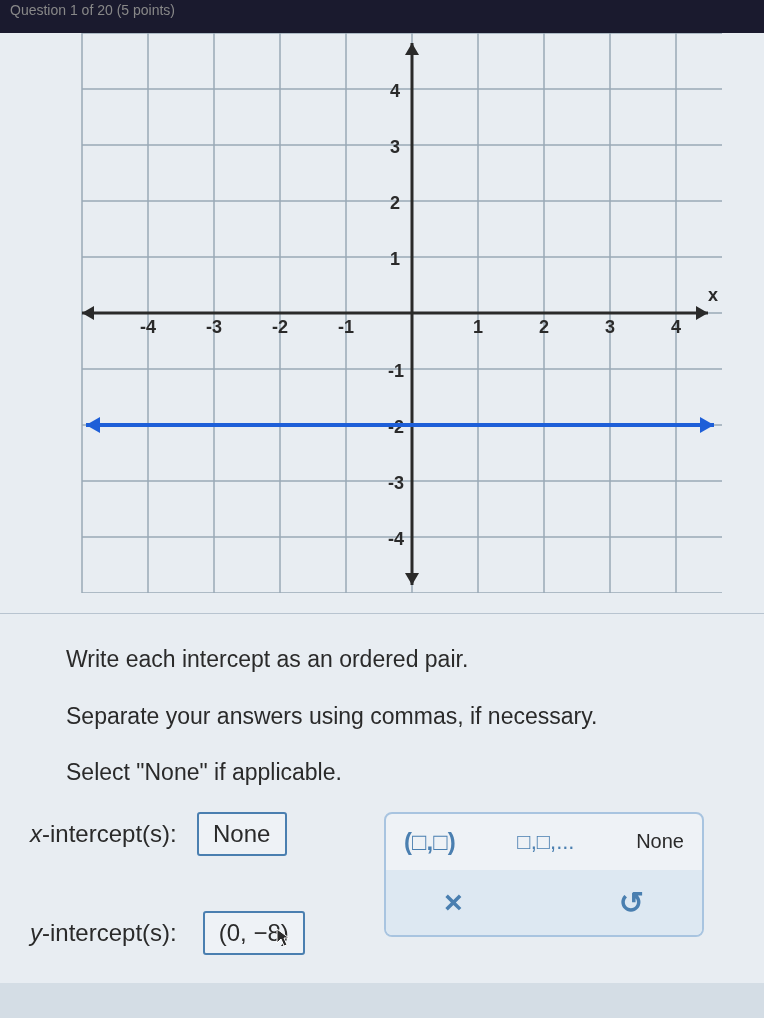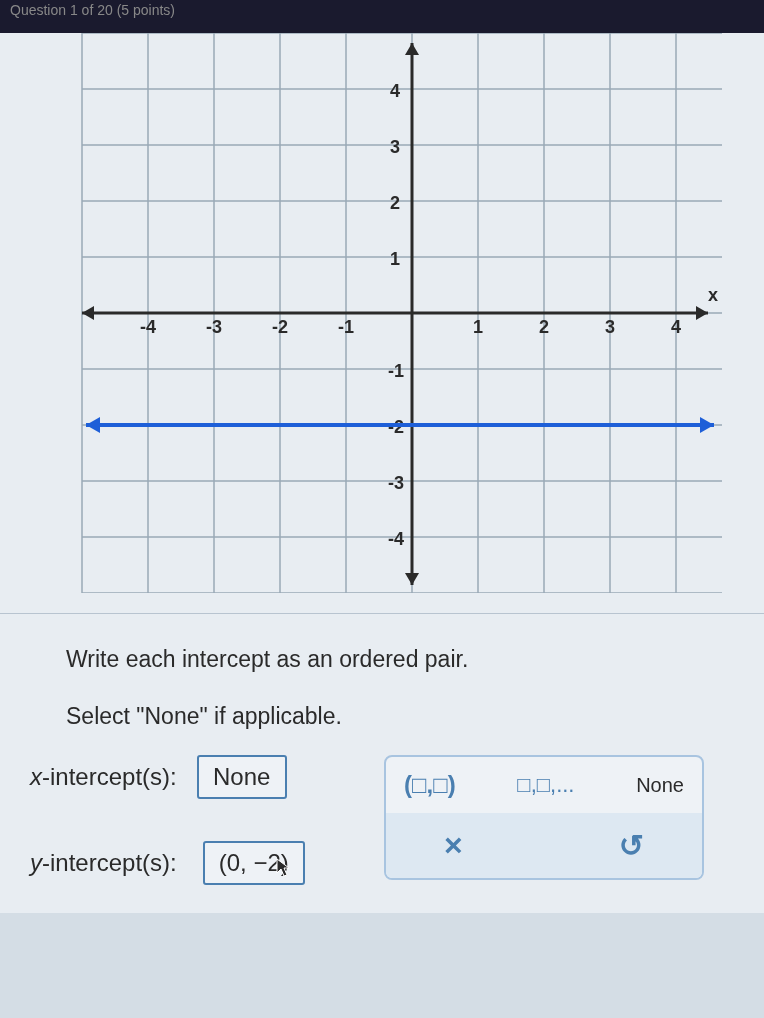--- a/index.html
+++ b/index.html
@@ -190,20 +190,21 @@
         <polygon points="44,392 58,384 58,400"></polygon>
       </g>
     </svg>
   </div>
 </div>
 
 <div class="divider"></div>
 
 <div class="question-section">
   <p class="instruction">Write each intercept as an ordered pair.</p>
+  <p class="instruction">Separate your answers using commas, if necessary.</p>
   <p class="instruction">Select "None" if applicable.</p>
 
   <div class="answers-block">
 
     <div class="tool-panel" style="top:0;">
       <div class="tool-row top">
         <span class="tool-item">(□,□)</span>
         <span class="tool-item light">□,□,...</span>
         <span class="tool-item light" style="color:#2a2a2a;font-size:20px;">None</span>
       </div>
@@ -218,24 +219,24 @@
     </div>
 
     <div class="left-inputs">
       <div class="answer-row">
         <span class="answer-label"><span class="var">x</span><span>-intercept(s):</span></span>
         <span class="answer-field">
           <span>None</span>
         </span>
       </div>
 
-      <div class="answer-row" style="margin-top:42px;gap:26px;">
+      <div class="answer-row" style="margin-top:55px;gap:26px;">
         <span class="answer-label"><span class="var">y</span><span>-intercept(s):</span></span>
         <span class="answer-field">
-          <span>(0, −2)</span>
+          <span>(0, −8)</span>
           <svg class="cursor-icon" width="18" height="22" viewBox="0 0 18 22" style="position:absolute;right:10px;top:14px;">
             <path d="M2 2 L2 16 L6 12 L9 19 L12 18 L9 11 L14 11 Z" fill="#2a2a2a" stroke="#fff" stroke-width="1"></path>
           </svg>
         </span>
       </div>
     </div>
 
   </div>
 </div>
 

